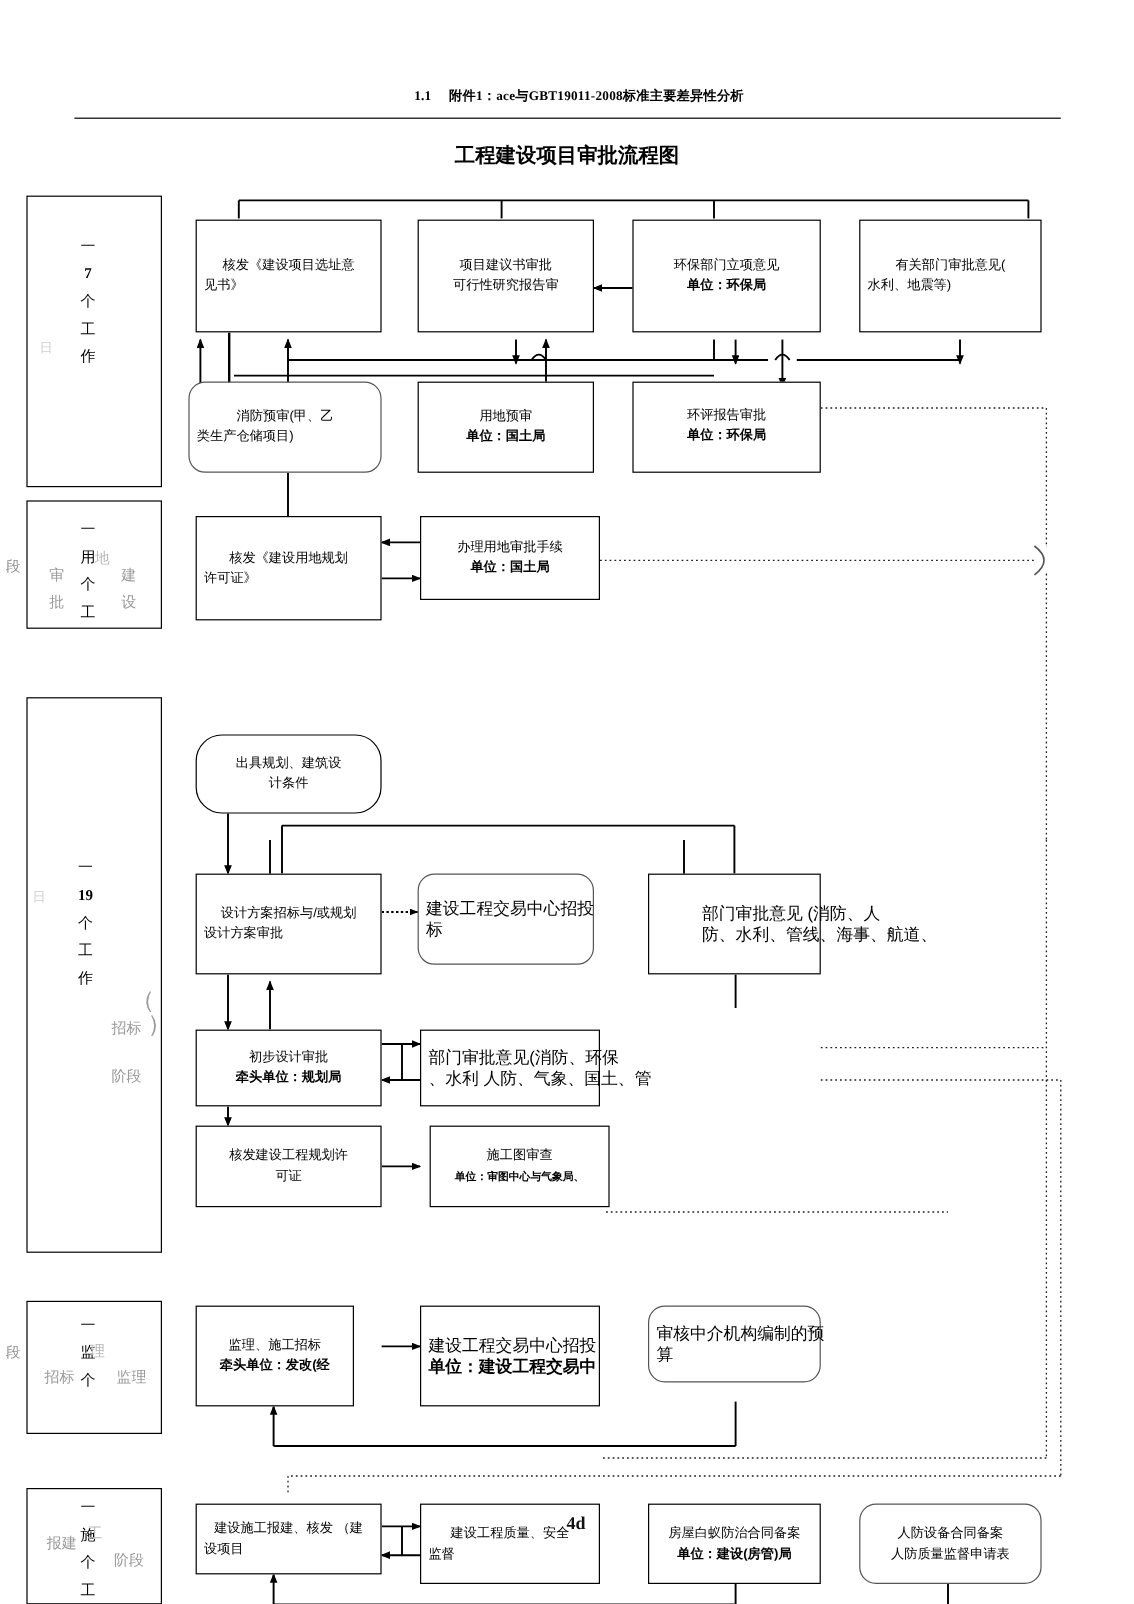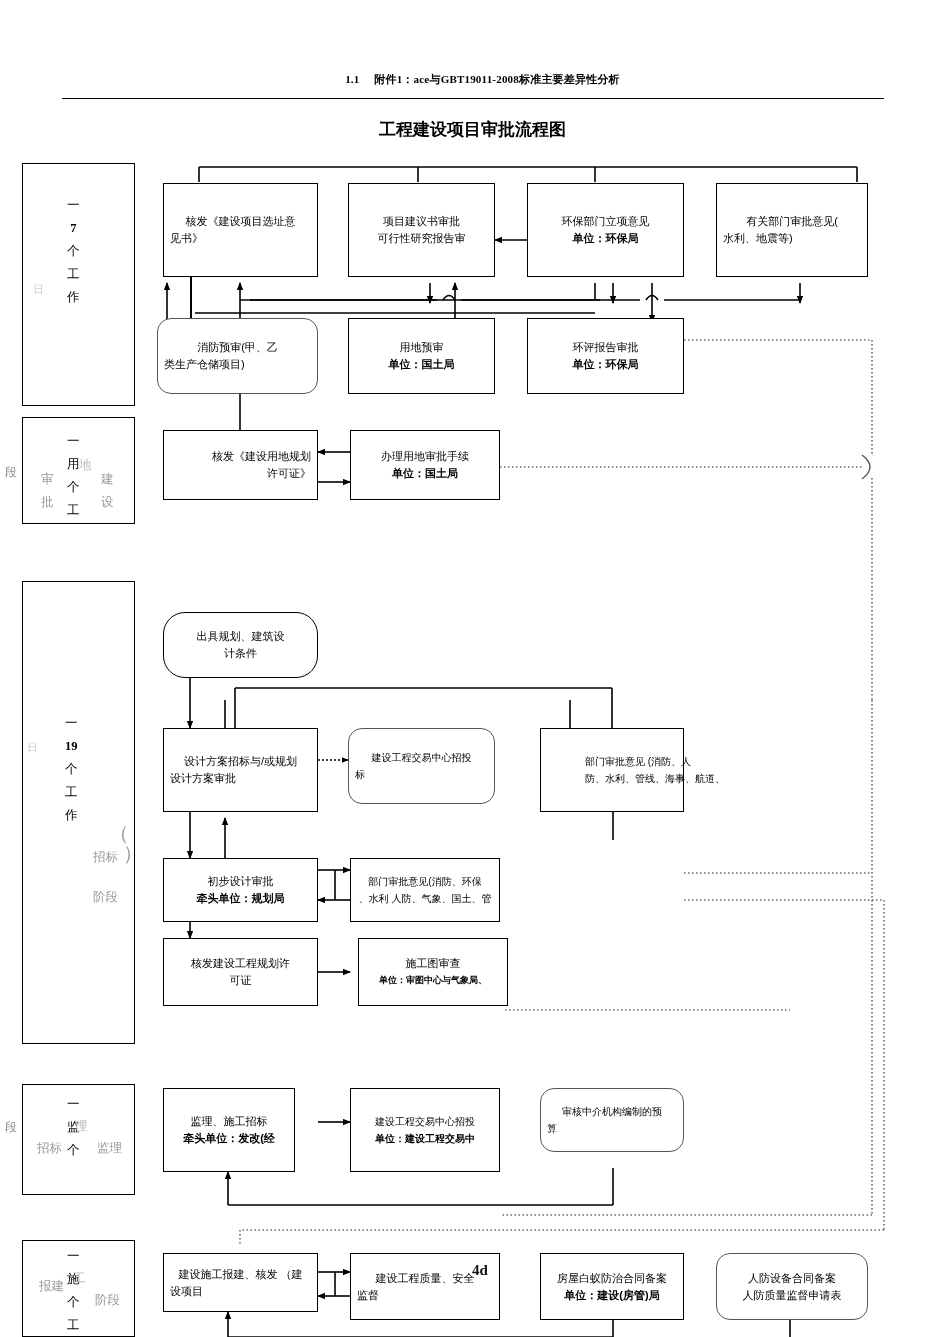--- a/index.html
+++ b/index.html
@@ -47,21 +47,21 @@
   }
   .node.round { border-radius:14px; border-color:#555; }
   .node .l1, .node .l2 {
     font-size:11px; line-height:17px; white-space:nowrap;
   }
   .node .l1 { text-align:center; }
   .node .l2 { text-align:center; }
   .node .l2.unit { font-weight:bold; }
   .node .l2.left { text-align:left; }
   .node .l1.small, .node .l2.small { font-size:11px; }
-  .node .l1.tiny, .node .l2.tiny { font-size:10px; }
+  .node .l1.tiny, .node .l2.tiny { font-size:14px; }
   .node .l1.xtiny, .node .l2.xtiny { font-size:9px; }
 
   
   .stage {
     position:absolute;
     border:1.6px solid #000;
     background:#fff;
     z-index:3;
   }
   .stage .vcol {
@@ -321,26 +321,26 @@
   <div class="node round" style="left:157px; top:318px; width:161px; height:76px;">
     <div class="l1 small">消防预审(甲、乙</div>
     <div class="l2 small left">类生产仓储项目)</div>
   </div>
 
   <div class="node" style="left:348px; top:318px; width:147px; height:76px;">
     <div class="l1">用地预审</div>
     <div class="l2 unit">单位：国土局</div>
   </div>
 
-  <div class="node" style="left:527px; top:318px; width:157px; height:76px;">
+  <div class="node" style="left:527px; top:318px; width:157px; height:76px;font-family:Liberation Mono, monospace;">
     <div class="l1">环评报告审批</div>
     <div class="l2 unit">单位：环保局</div>
   </div>
 
-  <div class="node" style="left:163px; top:430px; width:155px; height:70px;align-items:flex-end;">
+  <div class="node" style="left:163px; top:430px; width:155px; height:87px;">
     <div class="l1 small">核发《建设用地规划</div>
     <div class="l2 small left">许可证》</div>
   </div>
 
   <div class="node" style="left:350px; top:430px; width:150px; height:70px;">
     <div class="l1 small">办理用地审批手续</div>
     <div class="l2 unit small">单位：国土局</div>
   </div>
 
   <div class="node" style="left:163px; top:612px; width:155px; height:66px;border-radius:22px;">

